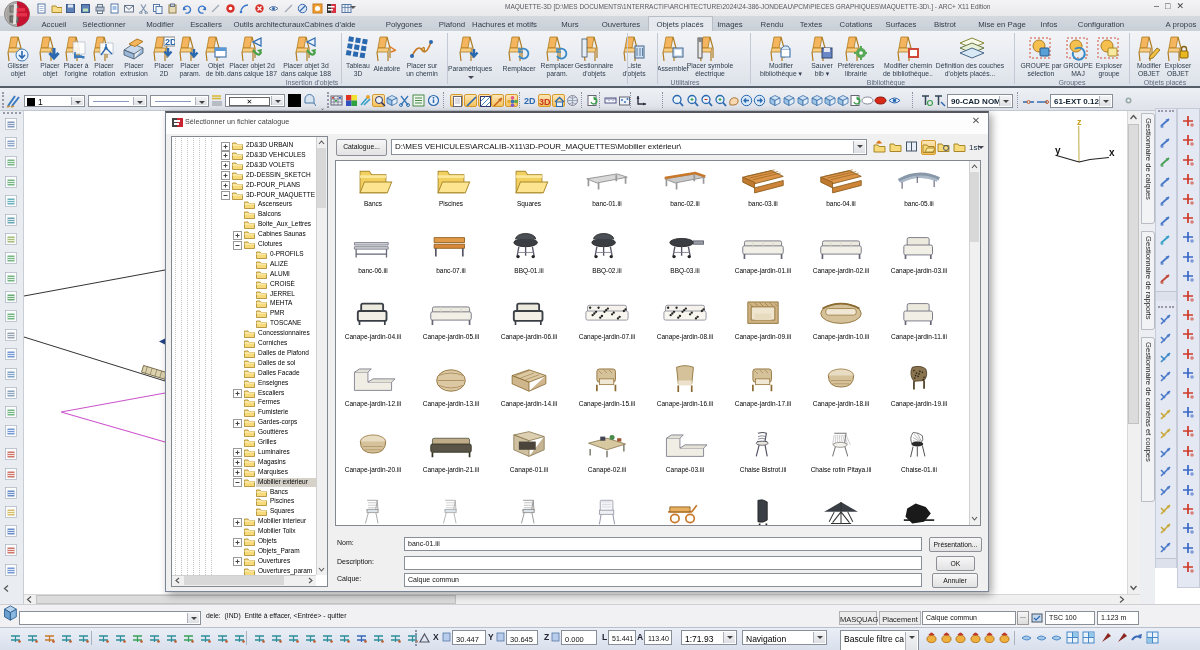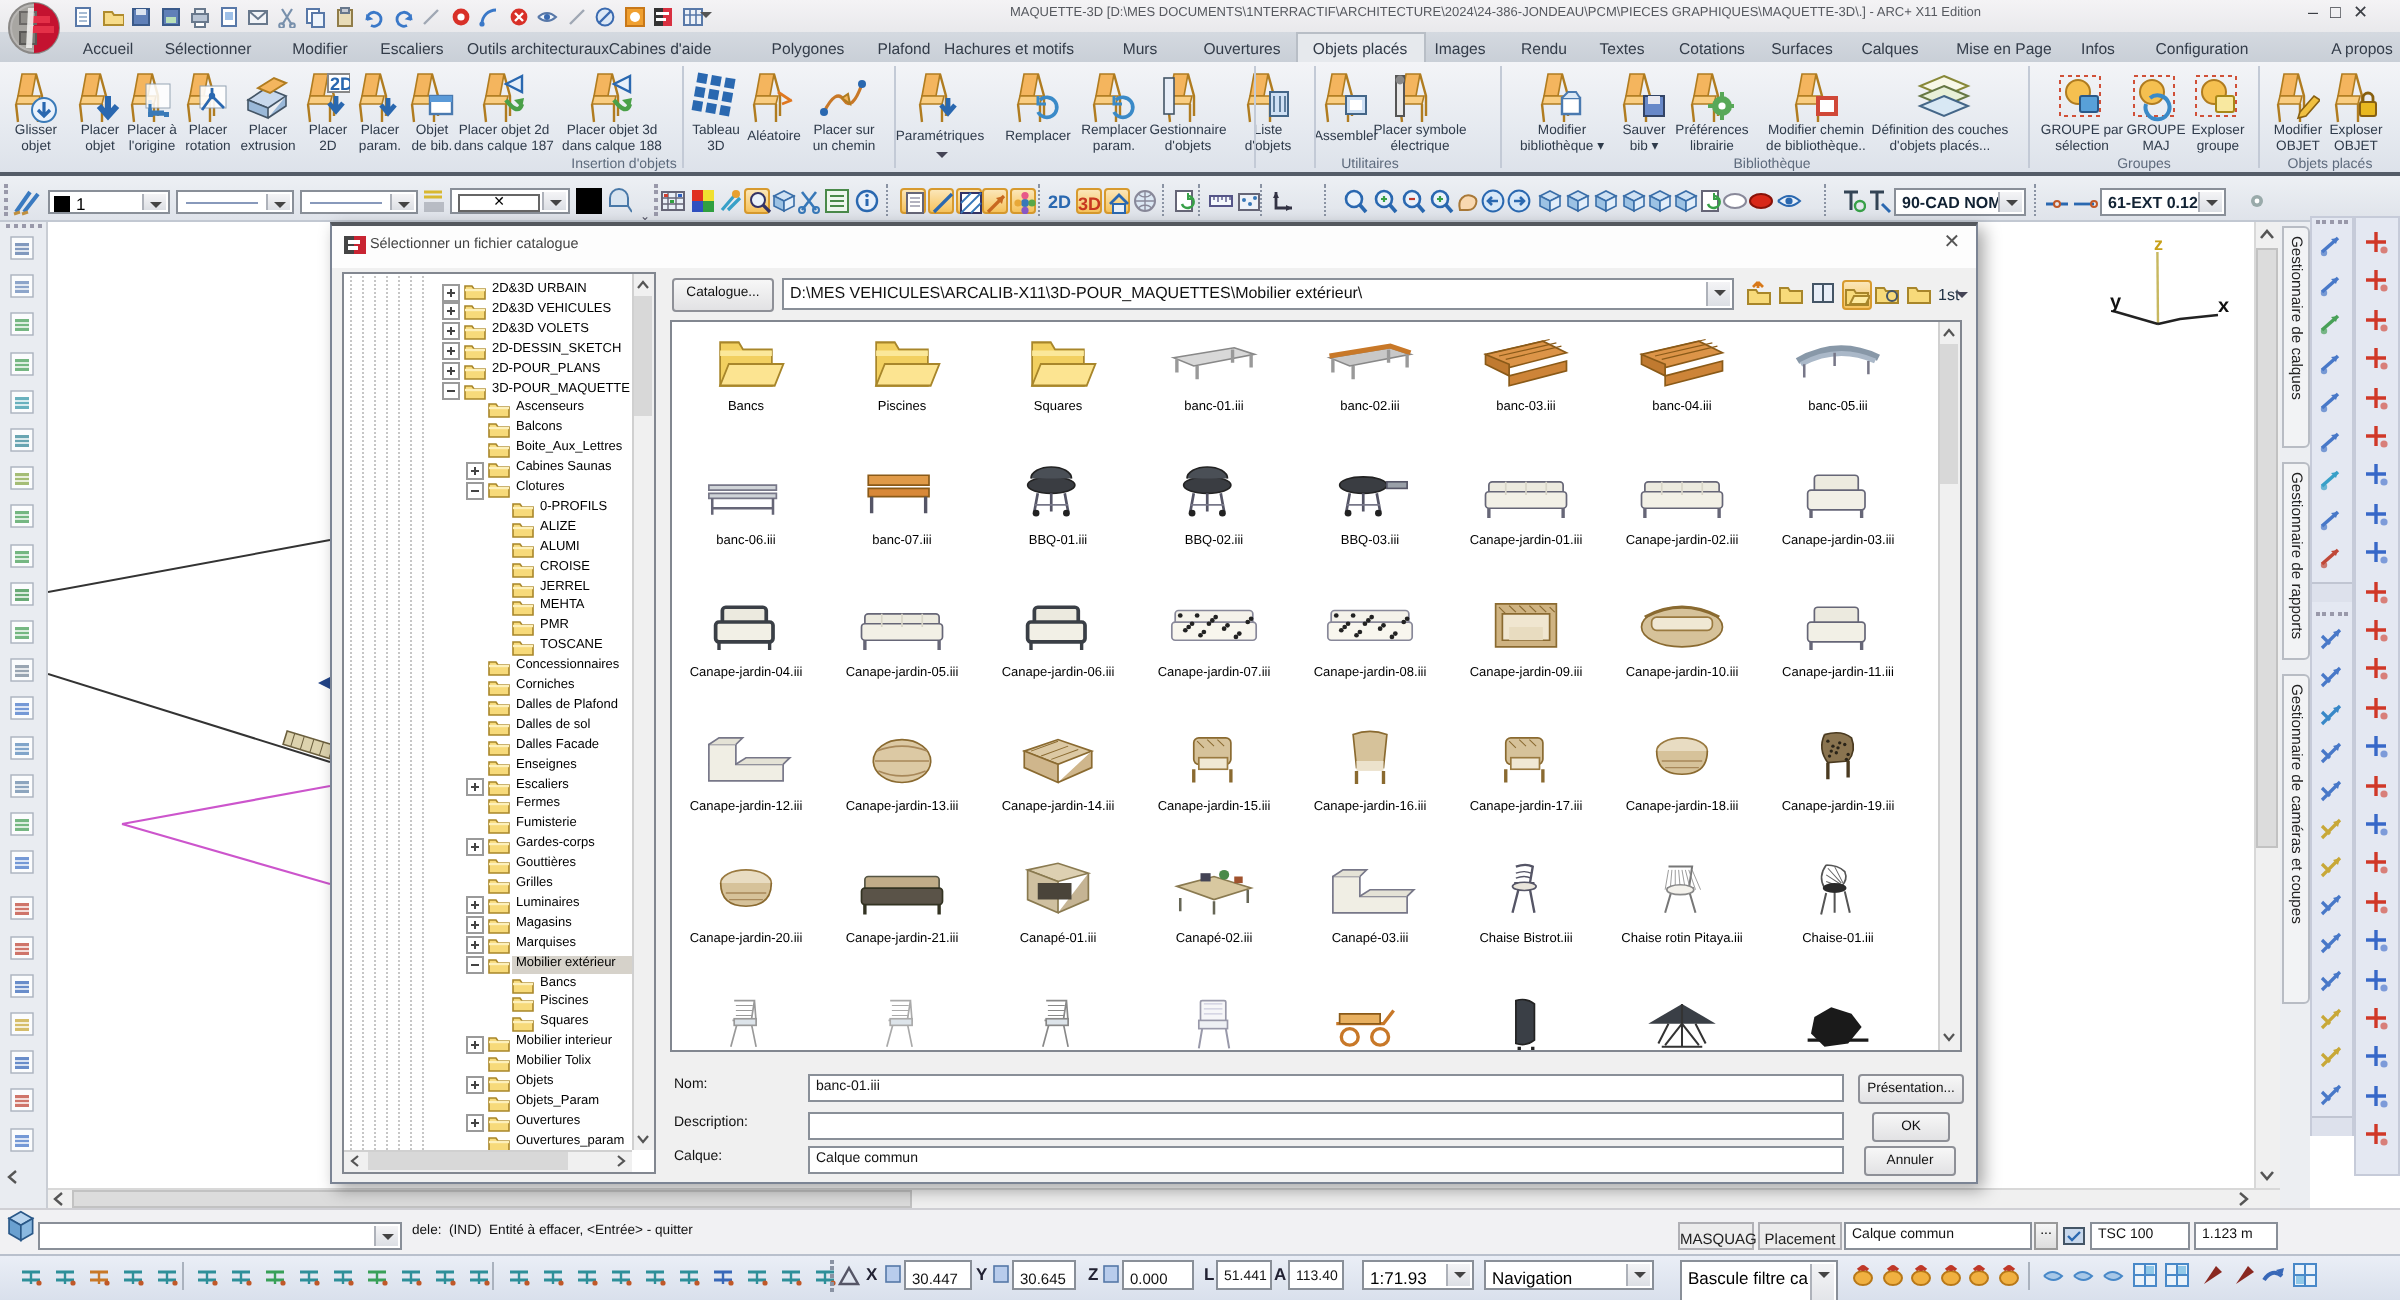--- a/index.html
+++ b/index.html
@@ -176,21 +176,21 @@
 <div style="position:absolute;left:429.5px;top:20px;width:45px;height:11px;font-size:7.8px;color:#333c49;text-align:center;white-space:nowrap;">Plafond</div>
 <div style="position:absolute;left:472px;top:20px;width:100px;height:11px;font-size:7.8px;color:#333c49;white-space:nowrap;">Hachures et motifs</div>
 <div style="position:absolute;left:555.0px;top:20px;width:30px;height:11px;font-size:7.8px;color:#333c49;text-align:center;white-space:nowrap;">Murs</div>
 <div style="position:absolute;left:591.0px;top:20px;width:60px;height:11px;font-size:7.8px;color:#333c49;text-align:center;white-space:nowrap;">Ouvertures</div>
 <div style="position:absolute;left:642.5px;top:20px;width:75px;height:11px;font-size:7.8px;color:#333c49;text-align:center;white-space:nowrap;">Objets placés</div>
 <div style="position:absolute;left:710.0px;top:20px;width:40px;height:11px;font-size:7.8px;color:#333c49;text-align:center;white-space:nowrap;">Images</div>
 <div style="position:absolute;left:754.5px;top:20px;width:35px;height:11px;font-size:7.8px;color:#333c49;text-align:center;white-space:nowrap;">Rendu</div>
 <div style="position:absolute;left:791.0px;top:20px;width:40px;height:11px;font-size:7.8px;color:#333c49;text-align:center;white-space:nowrap;">Textes</div>
 <div style="position:absolute;left:828.5px;top:20px;width:55px;height:11px;font-size:7.8px;color:#333c49;text-align:center;white-space:nowrap;">Cotations</div>
 <div style="position:absolute;left:876.0px;top:20px;width:50px;height:11px;font-size:7.8px;color:#333c49;text-align:center;white-space:nowrap;">Surfaces</div>
-<div style="position:absolute;left:922.5px;top:20px;width:45px;height:11px;font-size:7.8px;color:#333c49;text-align:center;white-space:nowrap;">Calques</div>
+<div style="position:absolute;left:922.5px;top:20px;width:45px;height:11px;font-size:7.8px;color:#333c49;text-align:center;white-space:nowrap;">Bistrot</div>
 <div style="position:absolute;left:967.0px;top:20px;width:70px;height:11px;font-size:7.8px;color:#333c49;text-align:center;white-space:nowrap;">Mise en Page</div>
 <div style="position:absolute;left:1031.5px;top:20px;width:35px;height:11px;font-size:7.8px;color:#333c49;text-align:center;white-space:nowrap;">Infos</div>
 <div style="position:absolute;left:1063.5px;top:20px;width:75px;height:11px;font-size:7.8px;color:#333c49;text-align:center;white-space:nowrap;">Configuration</div>
 <div style="position:absolute;left:1156.0px;top:20px;width:50px;height:11px;font-size:7.8px;color:#333c49;text-align:center;white-space:nowrap;">A propos</div>
 <div style="position:absolute;left:0px;top:31px;width:1200px;height:55px;background:linear-gradient(#f3f4f7,#e6eaf0 60%,#dde2ea);"></div>
 <div style="position:absolute;left:0px;top:86px;width:1200px;height:2px;background:#555d68;"></div>
 <div style="position:absolute;left:5px;top:36px;width:26px;height:26px;">
     <svg width="24" height="26" viewBox="0 0 24 26">
       <path d="M6 1 L13 1 L11 12 L4 12 Z" fill="#f4b55e" stroke="#b07c20" stroke-width="0.8"></path>
       <path d="M4 12 L15 12 L14 16 L3 16 Z" fill="#f9cd82" stroke="#b07c20" stroke-width="0.8"></path>

